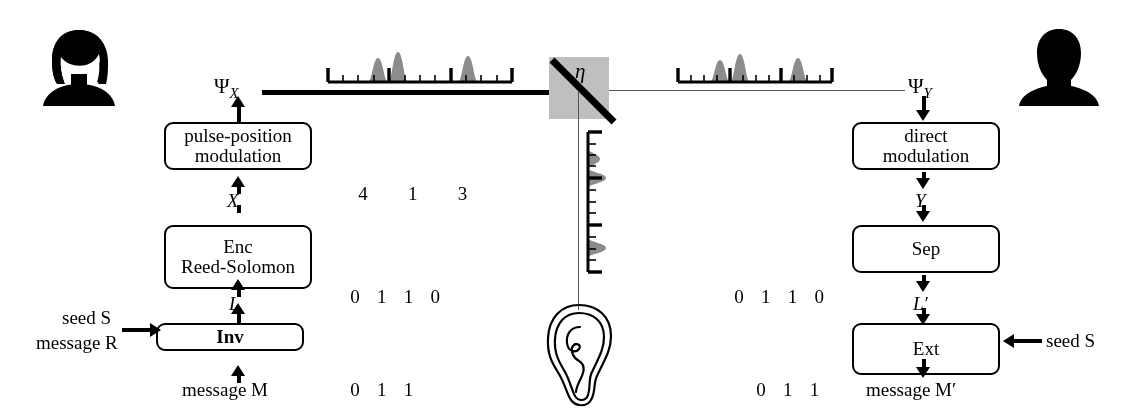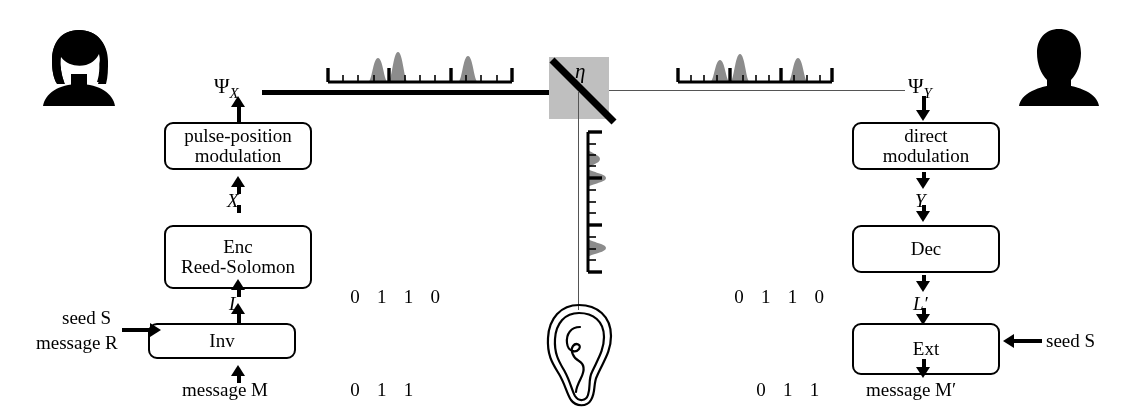--- a/index.html
+++ b/index.html
@@ -259,21 +259,21 @@
     <span class="l2">Enc</span>
     <span class="l2">Reed-Solomon</span>
   </div>
 
   <div class="vhead-up" style="left:231px; top:279px;"></div>
   <div class="varrow" style="left:236.5px; top:289px; height:8px;"></div>
   <div class="lbl italic" style="left:229px; top:294px;">L</div>
   <div class="vhead-up" style="left:231px; top:303px;"></div>
   <div class="varrow" style="left:236.5px; top:313px; height:10px;"></div>
 
-  <div class="box" style="left:148px; top:323px; width:148px; height:36px;">
+  <div class="box" style="left:156px; top:323px; width:148px; height:28px;font-weight:bold;">
     <span class="l2">Inv</span>
   </div>
 
   <div class="lbl" style="left:62px; top:308px;">seed S</div>
   <div class="lbl" style="left:36px; top:333px;">message R</div>
   <div class="harrow" style="left:122px; top:328px; width:28px;"></div>
   <div class="hhead-right" style="left:150px; top:322.5px;"></div>
 
   <div class="vhead-up" style="left:231px; top:365px;"></div>
   <div class="varrow" style="left:236.5px; top:375px; height:8px;"></div>
@@ -289,21 +289,21 @@
     <span class="l2">modulation</span>
   </div>
 
   <div class="varrow" style="left:921.5px; top:172px; height:8px;"></div>
   <div class="vhead-down" style="left:916px; top:178px;"></div>
   <div class="lbl italic" style="left:915px; top:191px;">Y</div>
   <div class="varrow" style="left:921.5px; top:205px; height:8px;"></div>
   <div class="vhead-down" style="left:916px; top:211px;"></div>
 
   <div class="box" style="left:852px; top:225px; width:148px; height:48px;">
-    <span class="l2">Dec</span>
+    <span class="l2">Sep</span>
   </div>
 
   <div class="varrow" style="left:921.5px; top:275px; height:8px;"></div>
   <div class="vhead-down" style="left:916px; top:281px;"></div>
   <div class="lbl italic" style="left:913px; top:294px;">L′</div>
   <div class="varrow" style="left:921.5px; top:308px; height:8px;"></div>
   <div class="vhead-down" style="left:916px; top:314px;"></div>
 
   <div class="box" style="left:852px; top:306px; width:148px; height:52px;margin-top:17px;">
     <span class="l2">Ext</span>
@@ -312,20 +312,25 @@
   <div class="hhead-left" style="left:1003px; top:333.5px;"></div>
   <div class="harrow" style="left:1014px; top:339px; width:28px;"></div>
   <div class="lbl" style="left:1046px; top:331px;">seed S</div>
 
   <div class="varrow" style="left:921.5px; top:359px; height:10px;"></div>
   <div class="vhead-down" style="left:916px; top:367px;"></div>
   <div class="lbl" style="left:866px; top:380px;">
     <span>message M′</span>
   </div>
 
+  <div class="bits" style="left:345px; top:184px;">
+    <span style="width:36px;">4</span>
+    <span style="width:54px;">1</span>
+    <span style="width:36px;">3</span>
+  </div>
 
 
   <div class="bits" style="left:344px; top:287px;">
     <span style="width:22px;">0</span>
     <span style="width:22px;">1</span>
     <span style="width:22px;">1</span>
     <span style="width:22px;">0</span>
   </div>
 
   <div class="bits" style="left:728px; top:287px;">

